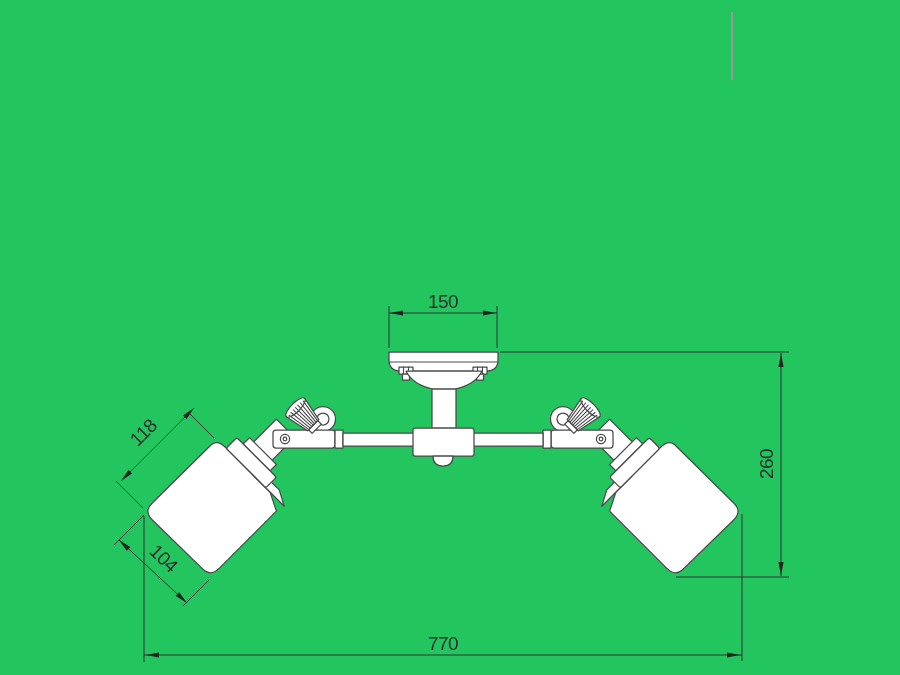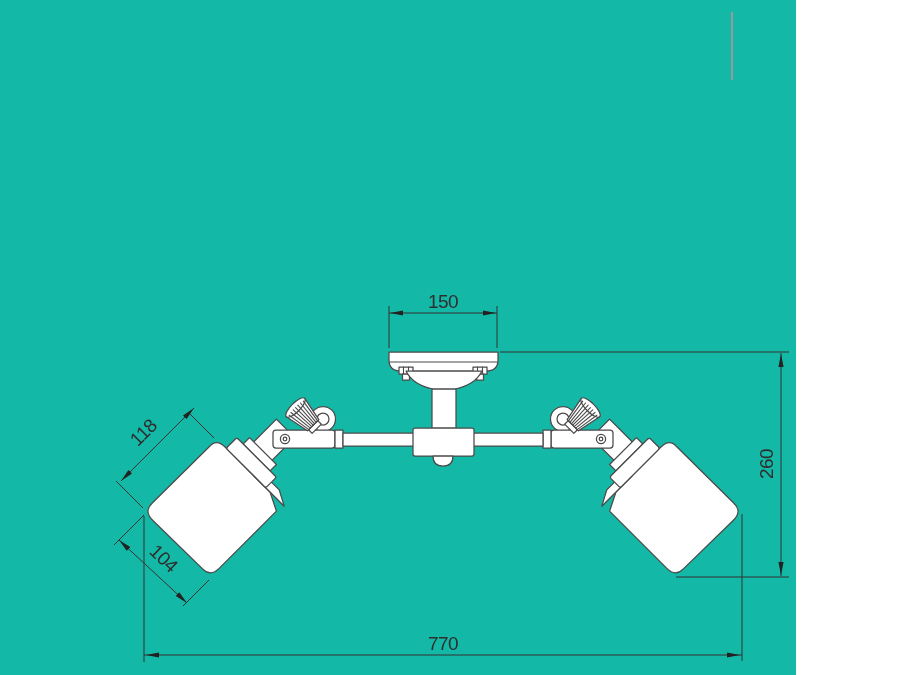--- a/index.html
+++ b/index.html
@@ -4,23 +4,23 @@
 <style>
   html, body {
     margin: 0;
     padding: 0;
     width: 900px;
     height: 675px;
     background: #ffffff;
     overflow: hidden;
   }
   .drawing-wrap {
-    width: 796px;
+    width: 900px;
     height: 675px;
-    background: #14b8a6;
+    background: #22c55e;
   }
   svg { display: block; }
   .obj {
     fill: #ffffff;
     stroke: #4a4a4a;
     stroke-width: 1.25;
     stroke-linejoin: round;
     stroke-linecap: round;
   }
   .obj-line {

